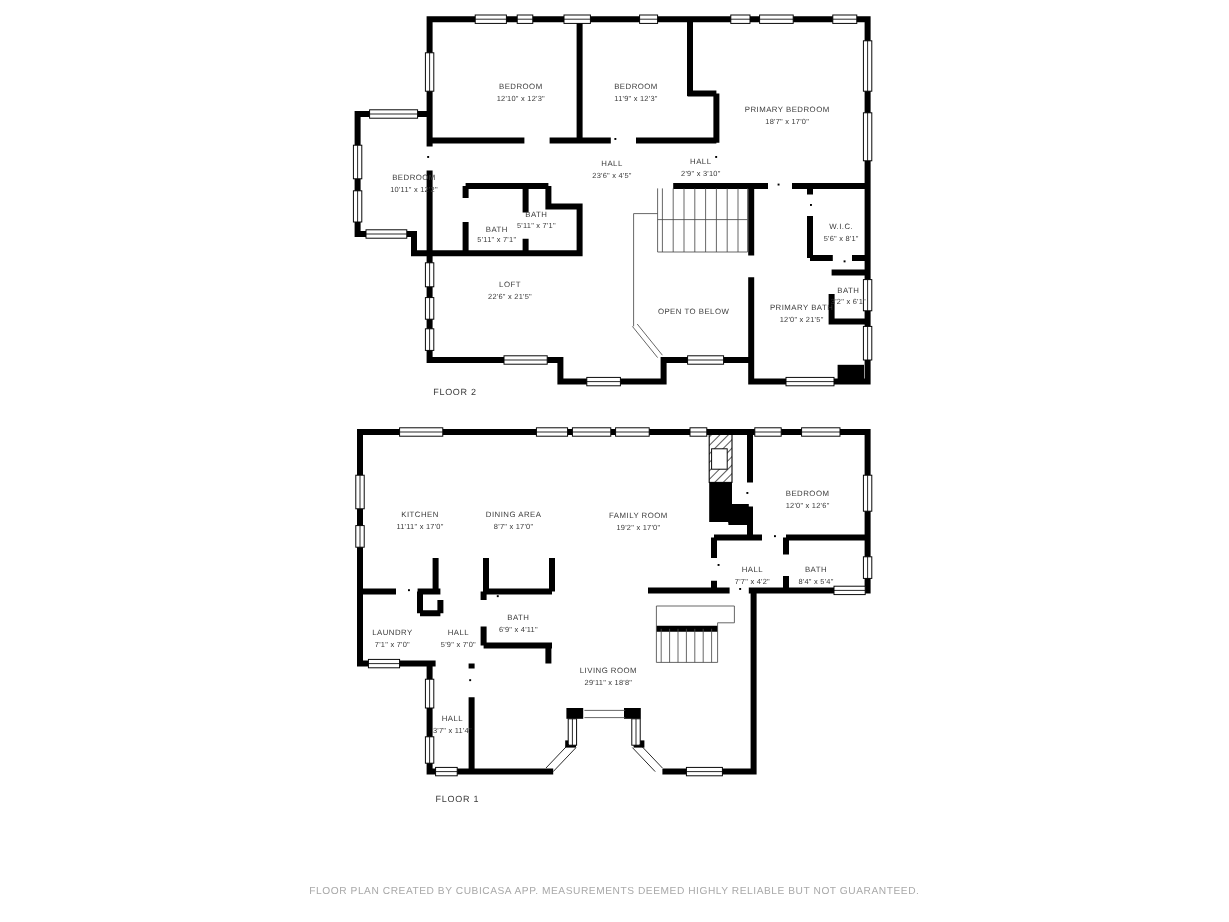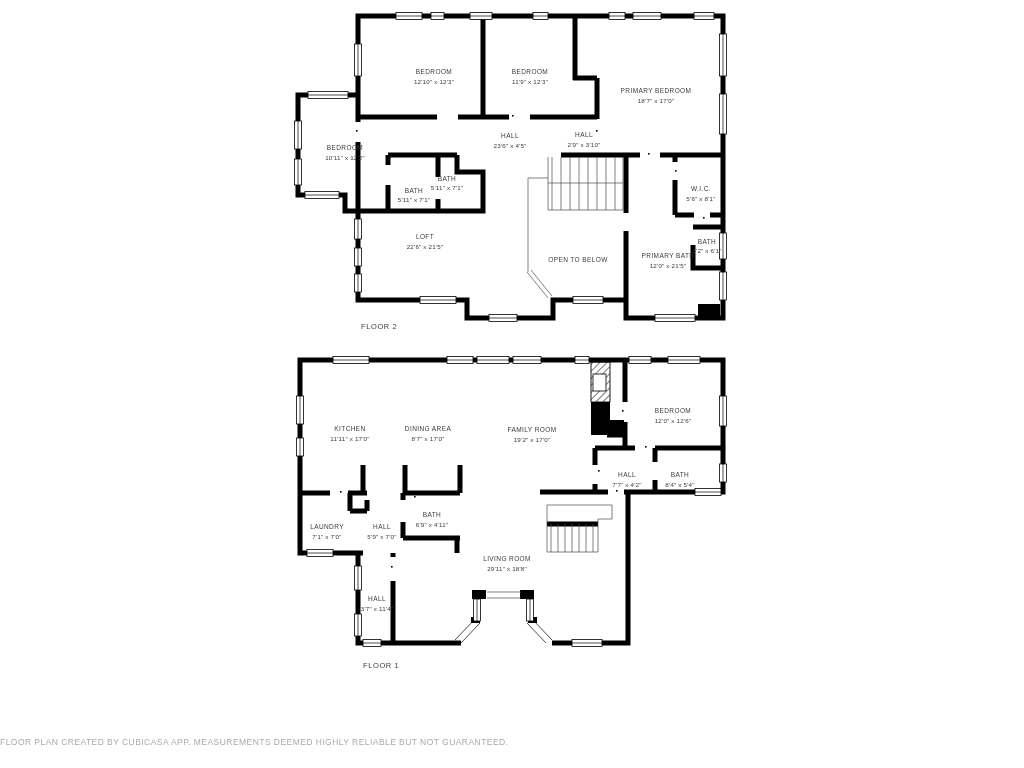--- a/index.html
+++ b/index.html
@@ -8,21 +8,21 @@
   svg{position:absolute;left:0;top:0;}
   .wall{fill:none;stroke:#000000;stroke-width:5;stroke-linecap:butt;stroke-linejoin:miter;}
   .thin{fill:none;stroke:#4a4a4a;stroke-width:0.7;}
   .win{fill:#ffffff;stroke:#000000;stroke-width:0.8;}
   .winline{fill:none;stroke:#000000;stroke-width:0.7;}
   .mass{fill:#000000;stroke:none;}
   .dot{fill:#000000;}
   .rn{font-family:"Liberation Sans",sans-serif;font-size:6.5px;fill:#3a3a3a;text-anchor:middle;letter-spacing:0.4px;}
   .rd{font-family:"Liberation Sans",sans-serif;font-size:6.2px;fill:#3a3a3a;text-anchor:middle;letter-spacing:0.2px;}
   .ft{font-family:"Liberation Sans",sans-serif;font-size:7.5px;fill:#3a3a3a;text-anchor:start;letter-spacing:0.6px;}
-  .footer{position:absolute;left:0;top:737px;width:1024px;
+  .footer{position:absolute;left:0;top:737px;width:1024px;text-align:center;
           font-size:8.5px;color:#a9a9a9;letter-spacing:0.45px;}
 </style>
 </head>
 <body>
 
 <div class="canvas">
 <svg width="1024" height="768" viewBox="0 0 1024 768">
   <defs>
     <pattern id="hatch" width="5" height="5" patternUnits="userSpaceOnUse" patternTransform="rotate(45)">
       <line x1="0" y1="0" x2="0" y2="5" stroke="#000" stroke-width="1.1"></line>

